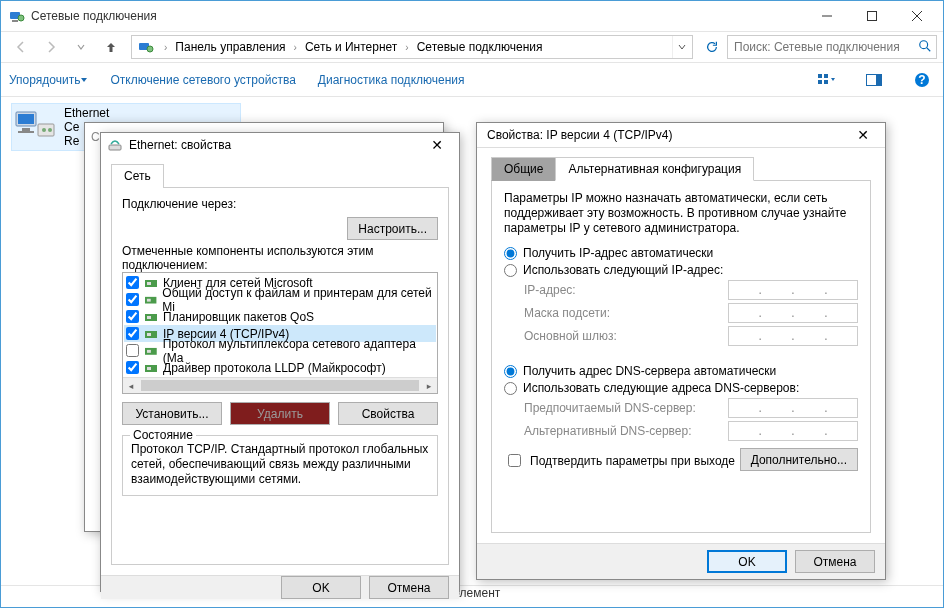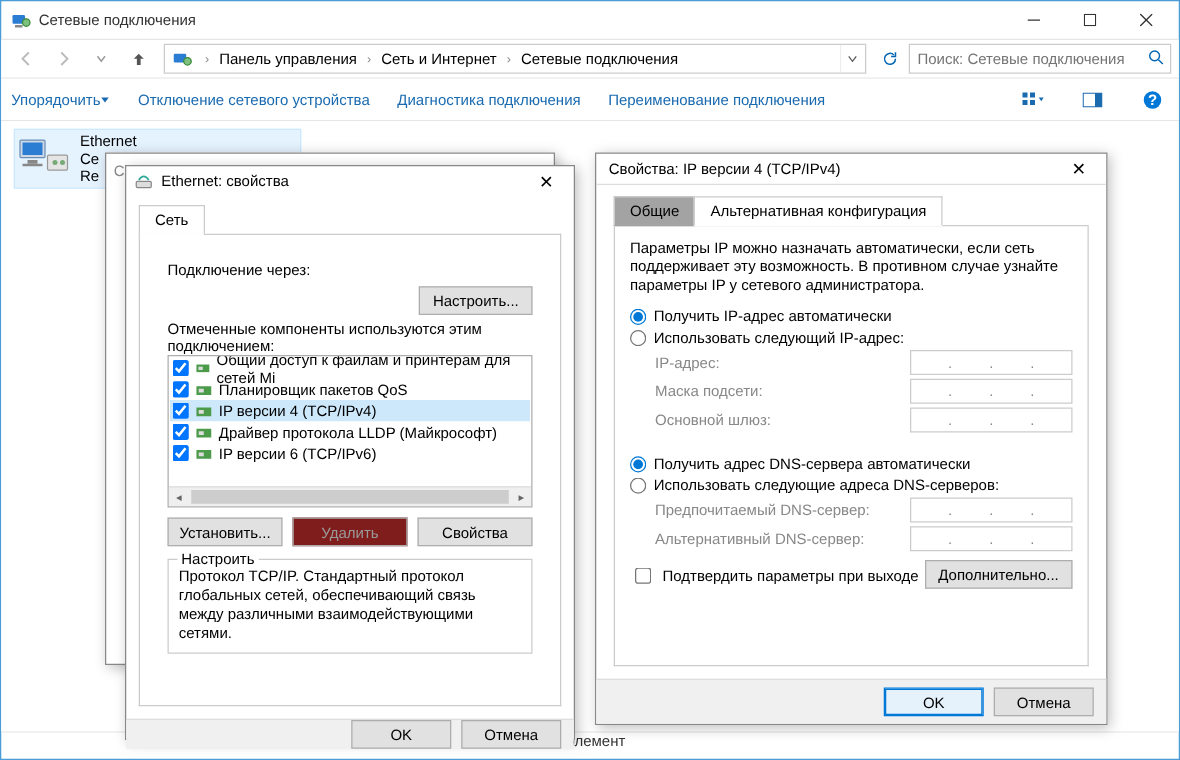--- a/index.html
+++ b/index.html
@@ -55,21 +55,21 @@
 
   
   .dlg-status { left: 84px; top: 122px; width: 360px; height: 410px; z-index: 2; }
 
   
   .dlg-props { left: 100px; top: 132px; width: 360px; height: 460px; z-index: 3; }
   .tabstrip { display: flex; border-bottom: 1px solid #ccc; position: relative; top: 1px; }
   .tab { padding: 4px 12px; border: 1px solid #ccc; border-bottom: none; background: #fff; position: relative; }
   .tab.active { background: #fff; z-index: 2; }
   .tab.active::after { content: ""; position: absolute; left: 0; right: 0; bottom: -1px; height: 1px; background: #fff; }
-  .tabpanel { border: 1px solid #ccc; border-top: none; padding: 22px; height: 378px; }
+  .tabpanel { border: 1px solid #ccc; border-top: none; padding: 10px; height: 378px; }
   .adapterbox { border: 1px solid #adadad; height: 26px; display: flex; align-items: center; padding: 0 6px; gap: 6px; margin-top: 4px; }
   .adapterbox .aicon { width: 16px; height: 12px; }
   .configure-row { display: flex; justify-content: flex-end; margin: 6px 0 4px 0; }
   .listbox { border: 1px solid #adadad; height: 122px; overflow: hidden; position: relative; }
   .listbox .items { padding: 1px; }
   .listbox .items .row { display: flex; align-items: center; height: 17px; gap: 4px; padding: 0 2px; }
   .listbox .items .row.sel { background: #cde8fb; }
   .listbox .items .row input[type=checkbox] { margin: 0 2px 0 0; }
   .listbox .items .row .licon { width: 14px; height: 12px; }
   .listbox .hscroll { position: absolute; bottom: 0; left: 0; right: 0; height: 16px; background: #efefef; border-top: 1px solid #ddd; display: flex; }
@@ -193,21 +193,20 @@
 
   <div class="cmdbar">
     <span class="cmd">
         <span>Упорядочить</span> 
         <svg width="8" height="8">
           <path d="M1 2 L4 6 L7 2" fill="#1a6ab0"></path>
         </svg>
       </span>
     <span class="cmd">Отключение сетевого устройства</span>
     <span class="cmd">Диагностика подключения</span>
-    <span class="cmd">Переименование подключения</span>
     <span class="spacer"></span>
     <span class="iconbtn">
         <svg width="18" height="14">
           <rect x="1" y="1" width="4" height="4" fill="#1a6ab0"></rect>
           <rect x="7" y="1" width="4" height="4" fill="#1a6ab0"></rect>
           <rect x="1" y="7" width="4" height="4" fill="#1a6ab0"></rect>
           <rect x="7" y="7" width="4" height="4" fill="#1a6ab0"></rect>
           <path d="M14 5 L16 8 L18 5" fill="#1a6ab0"></path>
         </svg>
       </span>
@@ -288,37 +287,53 @@
       <div>Отмеченные компоненты используются этим подключением:</div>
 
       <div class="listbox">
         <div class="items" id="components-container">
             <div class="row">
               <input type="checkbox" checked="" style="">
               <span class="licon"><svg viewBox="0 0 14 12">
                   <rect x="0" y="3" width="12" height="7" fill="#4b9b4b"></rect>
                   <rect x="2" y="5" width="4" height="3" fill="#ddd"></rect>
                 </svg></span>
+              <span>Клиент для сетей Microsoft</span>
+            </div>
+            <div class="row">
+              <input type="checkbox" checked="" style="">
+              <span class="licon"><svg viewBox="0 0 14 12">
+                  <rect x="0" y="3" width="12" height="7" fill="#4b9b4b"></rect>
+                  <rect x="2" y="5" width="4" height="3" fill="#ddd"></rect>
+                </svg></span>
               <span>Общий доступ к файлам и принтерам для сетей Mi</span>
             </div>
             <div class="row">
               <input type="checkbox" checked="" style="">
               <span class="licon"><svg viewBox="0 0 14 12">
                   <rect x="0" y="3" width="12" height="7" fill="#4b9b4b"></rect>
                   <rect x="2" y="5" width="4" height="3" fill="#ddd"></rect>
                 </svg></span>
               <span>Планировщик пакетов QoS</span>
             </div>
             <div class="row sel">
               <input type="checkbox" checked="" style="">
               <span class="licon"><svg viewBox="0 0 14 12">
                   <rect x="0" y="3" width="12" height="7" fill="#4b9b4b"></rect>
                   <rect x="2" y="5" width="4" height="3" fill="#ddd"></rect>
                 </svg></span>
               <span>IP версии 4 (TCP/IPv4)</span>
+            </div>
+            <div class="row">
+              <input type="checkbox" style="">
+              <span class="licon"><svg viewBox="0 0 14 12">
+                  <rect x="0" y="3" width="12" height="7" fill="#4b9b4b"></rect>
+                  <rect x="2" y="5" width="4" height="3" fill="#ddd"></rect>
+                </svg></span>
+              <span>Протокол мультиплексора сетевого адаптера (Ма</span>
             </div>
             <div class="row">
               <input type="checkbox" checked="" style="">
               <span class="licon"><svg viewBox="0 0 14 12">
                   <rect x="0" y="3" width="12" height="7" fill="#4b9b4b"></rect>
                   <rect x="2" y="5" width="4" height="3" fill="#ddd"></rect>
                 </svg></span>
               <span>Драйвер протокола LLDP (Майкрософт)</span>
             </div>
             <div class="row">
@@ -337,21 +352,21 @@
         </div>
       </div>
 
       <div class="btnrow">
         <span class="btn">Установить...</span>
         <span class="btn disabled">Удалить</span>
         <span class="btn">Свойства</span>
       </div>
 
       <div class="groupbox">
-        <span class="legend">Настроить</span>
+        <span class="legend">Состояние</span>
         <div style="line-height:15px;">Протокол TCP/IP. Стандартный протокол глобальных сетей, обеспечивающий связь между различными взаимодействующими сетями.</div>
       </div>
     </div>
   </div>
   <div class="dfoot">
     <span class="btn">OK</span>
     <span class="btn">Отмена</span>
   </div>
 </div>
 

